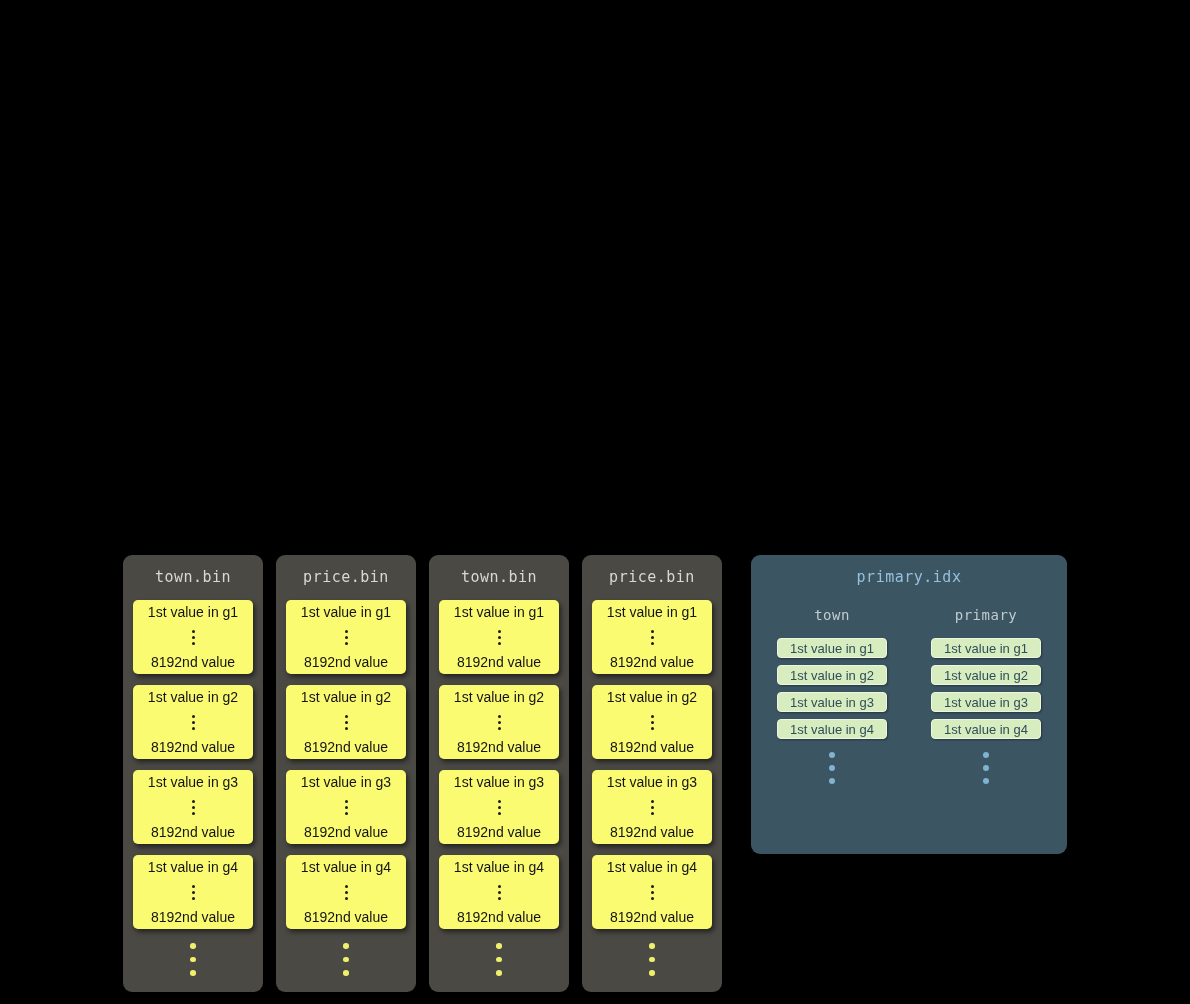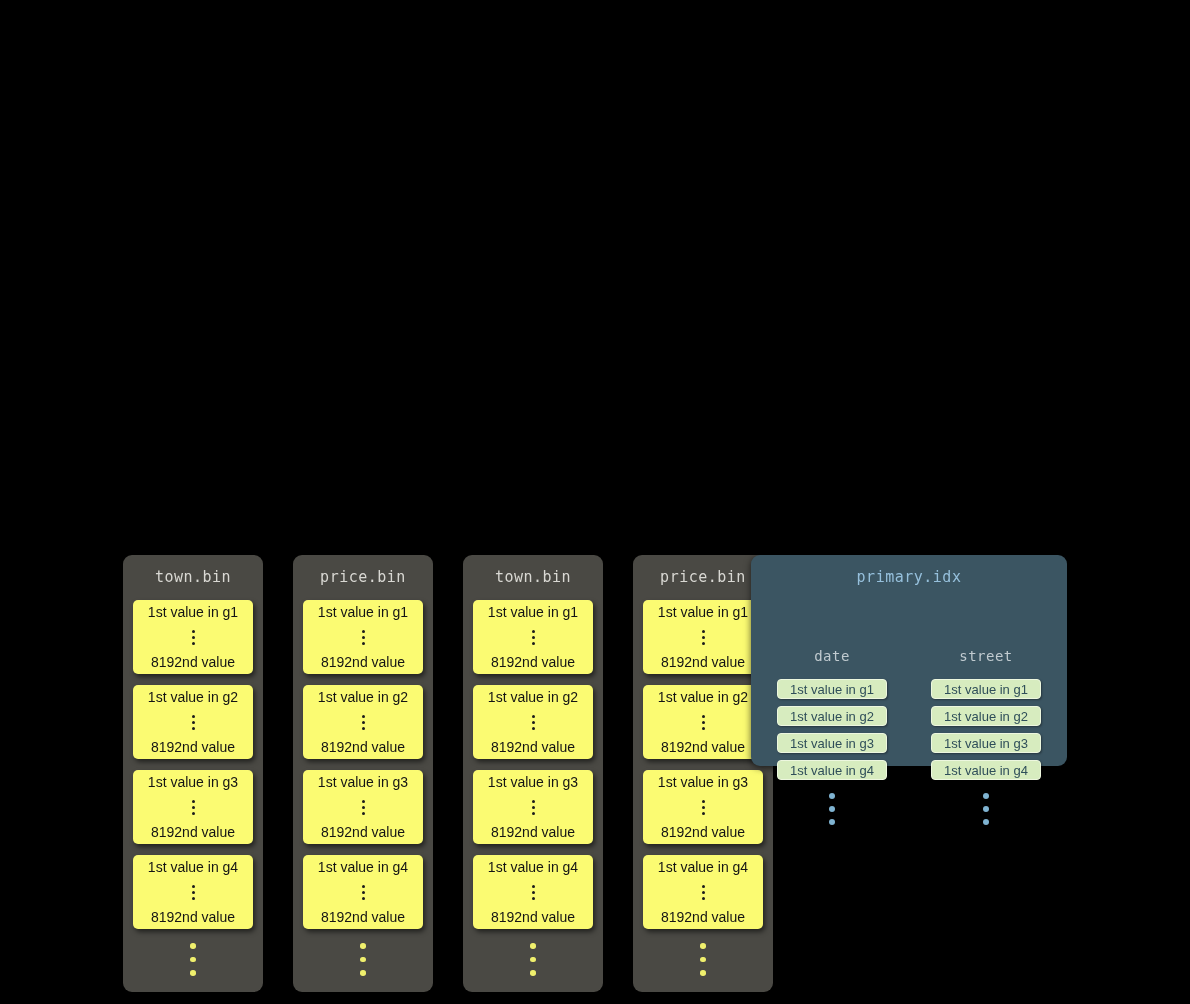--- a/index.html
+++ b/index.html
@@ -18,21 +18,21 @@
   .mono {
     font-family: "DejaVu Sans Mono", monospace;
   }
 
   
   .bin-row {
     position: absolute;
     left: 123px;
     top: 555px;
     display: flex;
-    gap: 30px;
+    gap: 13px;
   }
   .bin-column {
     width: 140px;
     height: 437px;
     background: var(--bin-column-bg, #4a4944);
     border-radius: 9px;
     display: flex;
     flex-direction: column;
     align-items: center;
     box-shadow: 0 2px 7px rgba(0,0,0,0.6);
@@ -105,29 +105,28 @@
     border-radius: 50%;
     background: var(--idx-dot-color, #7fb3d1);
   }
 
   
   .idx-panel {
     position: absolute;
     left: 751px;
     top: 555px;
     width: 316px;
-    height: 211px;
+    height: 299px;
     background: var(--idx-panel-bg, #3b5562);
     border-radius: 9px;
     box-shadow: 0 2px 7px rgba(0,0,0,0.6);
     display: flex;
     flex-direction: column;
     align-items: center;
     box-sizing: border-box;
-    gap: 41px;
   }
   .idx-title {
     margin-top: 13px;
     font-size: 15px;
     letter-spacing: 0.5px;
     color: var(--idx-title-color, #96c0dc);
   }
   .idx-columns {
     display: flex;
     gap: 44px;
@@ -373,39 +372,39 @@
           <i></i>
           <i></i>
     </div>
   </div>
 </div>
 
   <div class="idx-panel">
     <div class="idx-title mono">primary.idx</div>
     <div class="idx-columns" id="idx-columns">
   <div class="idx-column">
-    <div class="idx-header mono">date</div>
+    <div class="idx-header mono">town</div>
     <div class="pills">
   <div class="pill">1st value in g1</div>
 
   <div class="pill">1st value in g2</div>
 
   <div class="pill">1st value in g3</div>
 
   <div class="pill">1st value in g4</div>
 </div>
     <div class="v-ellipsis blue-dots">
       <i></i>
             <i></i>
             <i></i>
     </div>
   </div>
 
   <div class="idx-column">
-    <div class="idx-header mono">street</div>
+    <div class="idx-header mono">primary</div>
     <div class="pills">
   <div class="pill">1st value in g1</div>
 
   <div class="pill">1st value in g2</div>
 
   <div class="pill">1st value in g3</div>
 
   <div class="pill">1st value in g4</div>
 </div>
     <div class="v-ellipsis blue-dots">

